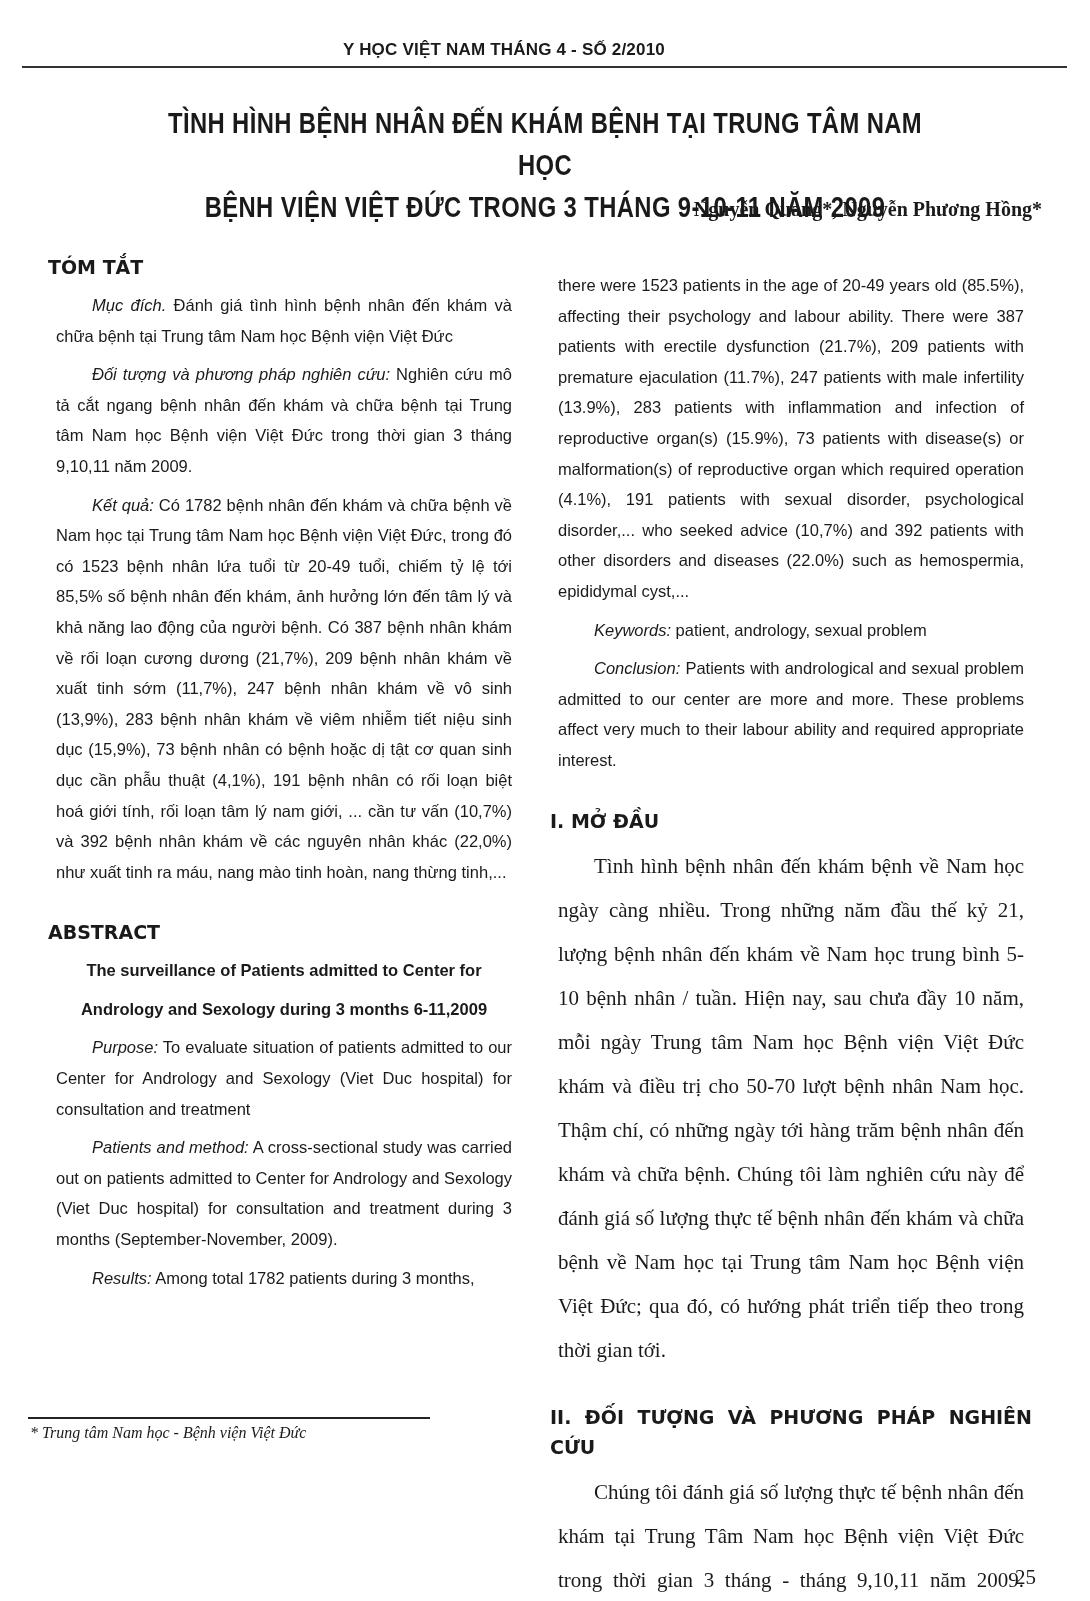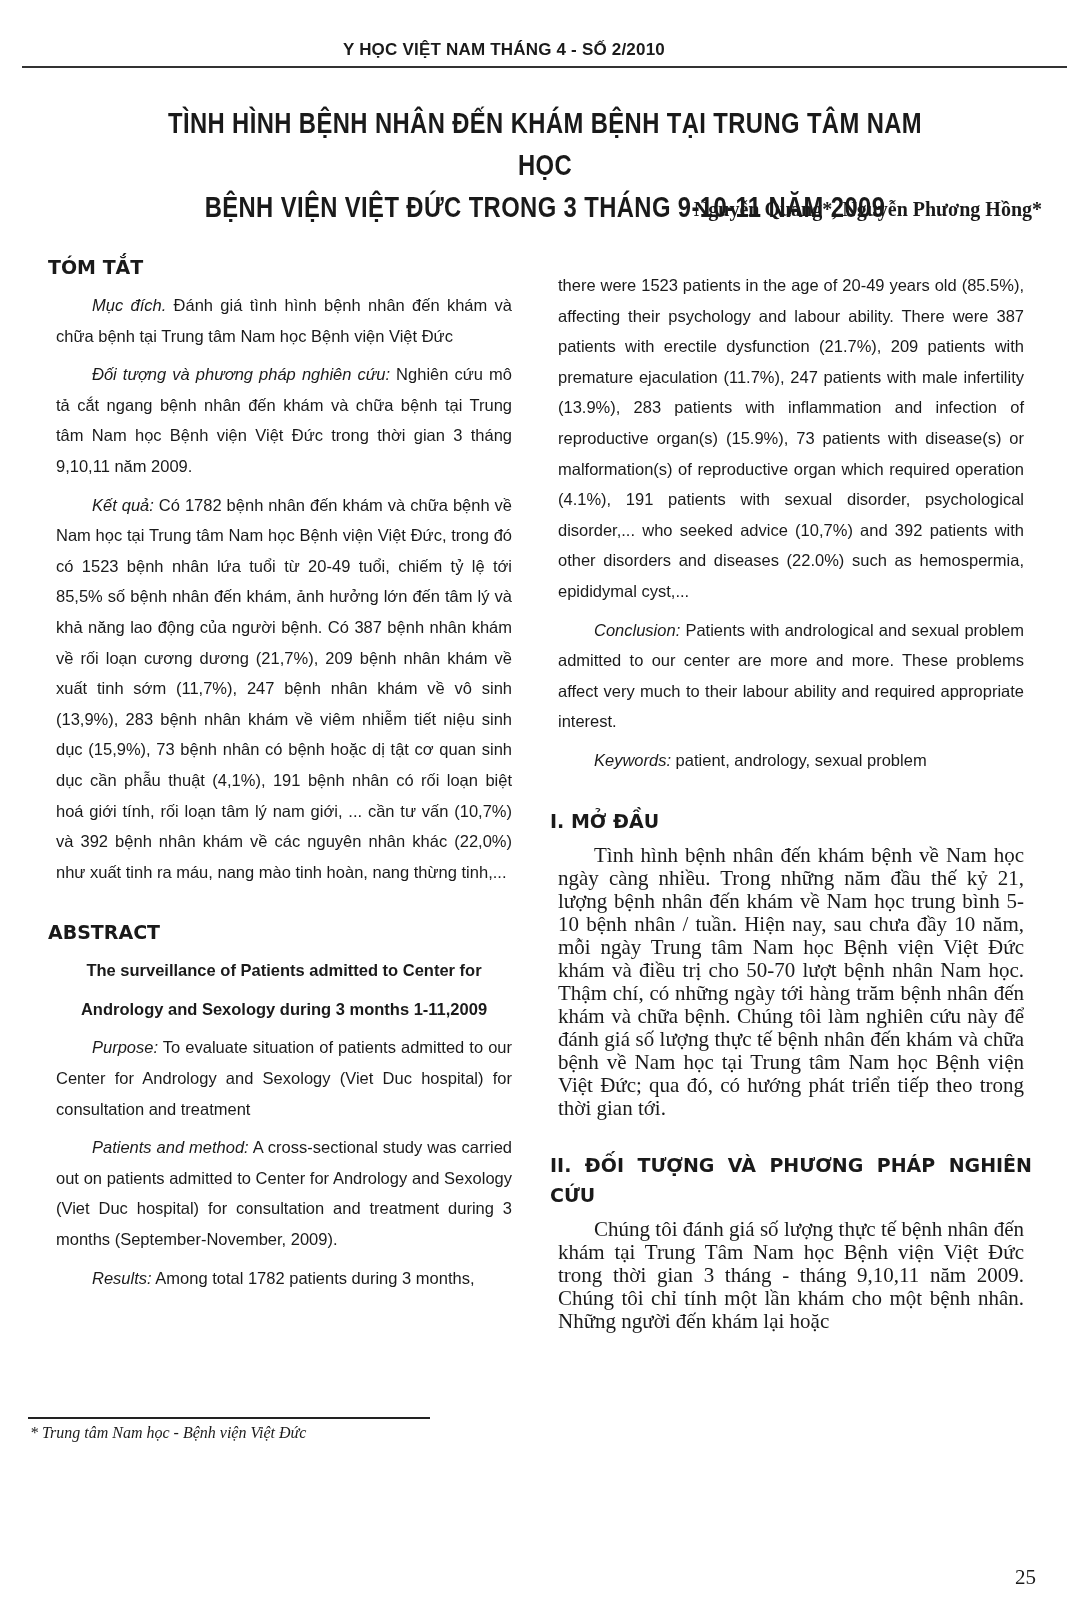--- a/index.html
+++ b/index.html
@@ -19,21 +19,21 @@
     font-family: "Liberation Serif", serif; font-weight: bold; font-size: 20px;
   }
   .col { position: absolute; font-family: "Liberation Sans", sans-serif; font-size: 16.5px; line-height: 30.6px; text-align: justify; }
   .col-left { left: 48px; top: 252px; width: 472px; }
   .col-right { left: 550px; top: 262px; width: 482px; }
   .col p { margin: 8px; }
   .indent { text-indent: 36px; }
   .sec-head { font-family: "DejaVu Sans", sans-serif; font-weight: bold; font-size: 19px; line-height: 30px; margin: 0; }
   .lbl { font-weight: normal; font-style: italic; }
   .abs-title { font-weight: bold; text-align: center; margin: 0; }
-  .serif { font-family: "Liberation Serif", serif; font-size: 21px; line-height: 23px; }
+  .serif { font-family: "Liberation Serif", serif; font-size: 21px; line-height: 44px; }
   .gap-m { height: 22px; }
   .footnote-rule { position: absolute; top: 1417px; left: 28px; width: 402px; height: 2px; background: #222; }
   .footnote {
     position: absolute; top: 1424px; left: 30px;
     font-family: "Liberation Serif", serif; font-style: italic; font-size: 16px;
   }
   .page-number {
     position: absolute; top: 1534px; right: 54px;
     font-family: "Liberation Serif", serif; font-size: 21px; margin-top: 31px;
   }
@@ -54,30 +54,30 @@
 <div class="col col-left">
   <h2 class="sec-head">TÓM TẮT</h2>
   <p class="indent"><span class="lbl">Mục đích.</span><span> Đánh giá tình hình bệnh nhân đến khám và chữa bệnh tại Trung tâm Nam học Bệnh viện Việt Đức</span></p>
   <p class="indent"><span class="lbl">Đối tượng và phương pháp nghiên cứu:</span><span> Nghiên cứu mô tả cắt ngang bệnh nhân đến khám và chữa bệnh tại Trung tâm Nam học Bệnh viện Việt Đức trong thời gian 3 tháng 9,10,11 năm 2009.</span></p>
   <p class="indent"><span class="lbl">Kết quả:</span><span> Có 1782 bệnh nhân đến khám và chữa bệnh về Nam học tại Trung tâm Nam học Bệnh viện Việt Đức, trong đó có 1523 bệnh nhân lứa tuổi từ 20-49 tuổi, chiếm tỷ lệ tới 85,5% số bệnh nhân đến khám, ảnh hưởng lớn đến tâm lý và khả năng lao động của người bệnh. Có 387 bệnh nhân khám về rối loạn cương dương (21,7%), 209 bệnh nhân khám về xuất tinh sớm (11,7%), 247 bệnh nhân khám về vô sinh (13,9%), 283 bệnh nhân khám về viêm nhiễm tiết niệu sinh dục (15,9%), 73 bệnh nhân có bệnh hoặc dị tật cơ quan sinh dục cần phẫu thuật (4,1%), 191 bệnh nhân có rối loạn biệt hoá giới tính, rối loạn tâm lý nam giới, ... cần tư vấn (10,7%) và 392 bệnh nhân khám về các nguyên nhân khác (22,0%) như xuất tinh ra máu, nang mào tinh hoàn, nang thừng tinh,...</span></p>
 
   <div class="gap-m"></div>
 
   <h2 class="sec-head">ABSTRACT</h2>
   <p class="abs-title">The surveillance of Patients admitted to Center for</p>
-  <p class="abs-title">Andrology and Sexology during 3 months 1-11,2009</p>
+  <p class="abs-title">Andrology and Sexology during 3 months 6-11,2009</p>
   <p class="indent"><span class="lbl">Purpose:</span><span> To evaluate situation of patients admitted to our Center for Andrology and Sexology (Viet Duc hospital) for consultation and treatment</span></p>
   <p class="indent"><span class="lbl">Patients and method:</span><span> A cross-sectional study was carried out on patients admitted to Center for Andrology and Sexology (Viet Duc hospital) for consultation and treatment during 3 months (September-November, 2009).</span></p>
   <p class="indent"><span class="lbl">Results:</span><span> Among total 1782 patients during 3 months,</span></p>
 </div>
 
 <div class="col col-right">
   <p>there were 1523 patients in the age of 20-49 years old (85.5%), affecting their psychology and labour ability. There were 387 patients with erectile dysfunction (21.7%), 209 patients with premature ejaculation (11.7%), 247 patients with male infertility (13.9%), 283 patients with inflammation and infection of reproductive organ(s) (15.9%), 73 patients with disease(s) or malformation(s) of reproductive organ which required operation (4.1%), 191 patients with sexual disorder, psychological disorder,... who seeked advice (10,7%) and 392 patients with other disorders and diseases (22.0%) such as hemospermia, epididymal cyst,...</p>
+  <p class="indent"><span class="lbl">Keywords:</span><span> patient, andrology, sexual problem</span></p>
   <p class="indent"><span class="lbl">Conclusion:</span><span> Patients with andrological and sexual problem admitted to our center are more and more. These problems affect very much to their labour ability and required appropriate interest.</span></p>
-  <p class="indent"><span class="lbl">Keywords:</span><span> patient, andrology, sexual problem</span></p>
 
   <div class="gap-m"></div>
 
   <h2 class="sec-head">I. MỞ ĐẦU</h2>
   <p class="indent serif">Tình hình bệnh nhân đến khám bệnh về Nam học ngày càng nhiều. Trong những năm đầu thế kỷ 21, lượng bệnh nhân đến khám về Nam học trung bình 5-10 bệnh nhân / tuần. Hiện nay, sau chưa đầy 10 năm, mỗi ngày Trung tâm Nam học Bệnh viện Việt Đức khám và điều trị cho 50-70 lượt bệnh nhân Nam học. Thậm chí, có những ngày tới hàng trăm bệnh nhân đến khám và chữa bệnh. Chúng tôi làm nghiên cứu này để đánh giá số lượng thực tế bệnh nhân đến khám và chữa bệnh về Nam học tại Trung tâm Nam học Bệnh viện Việt Đức; qua đó, có hướng phát triển tiếp theo trong thời gian tới.</p>
 
   <div class="gap-m"></div>
 
   <h2 class="sec-head">II. ĐỐI TƯỢNG VÀ PHƯƠNG PHÁP NGHIÊN CỨU</h2>
   <p class="indent serif">Chúng tôi đánh giá số lượng thực tế bệnh nhân đến khám tại Trung Tâm Nam học Bệnh viện Việt Đức trong thời gian 3 tháng - tháng 9,10,11 năm 2009. Chúng tôi chỉ tính một lần khám cho một bệnh nhân. Những người đến khám lại hoặc</p>

